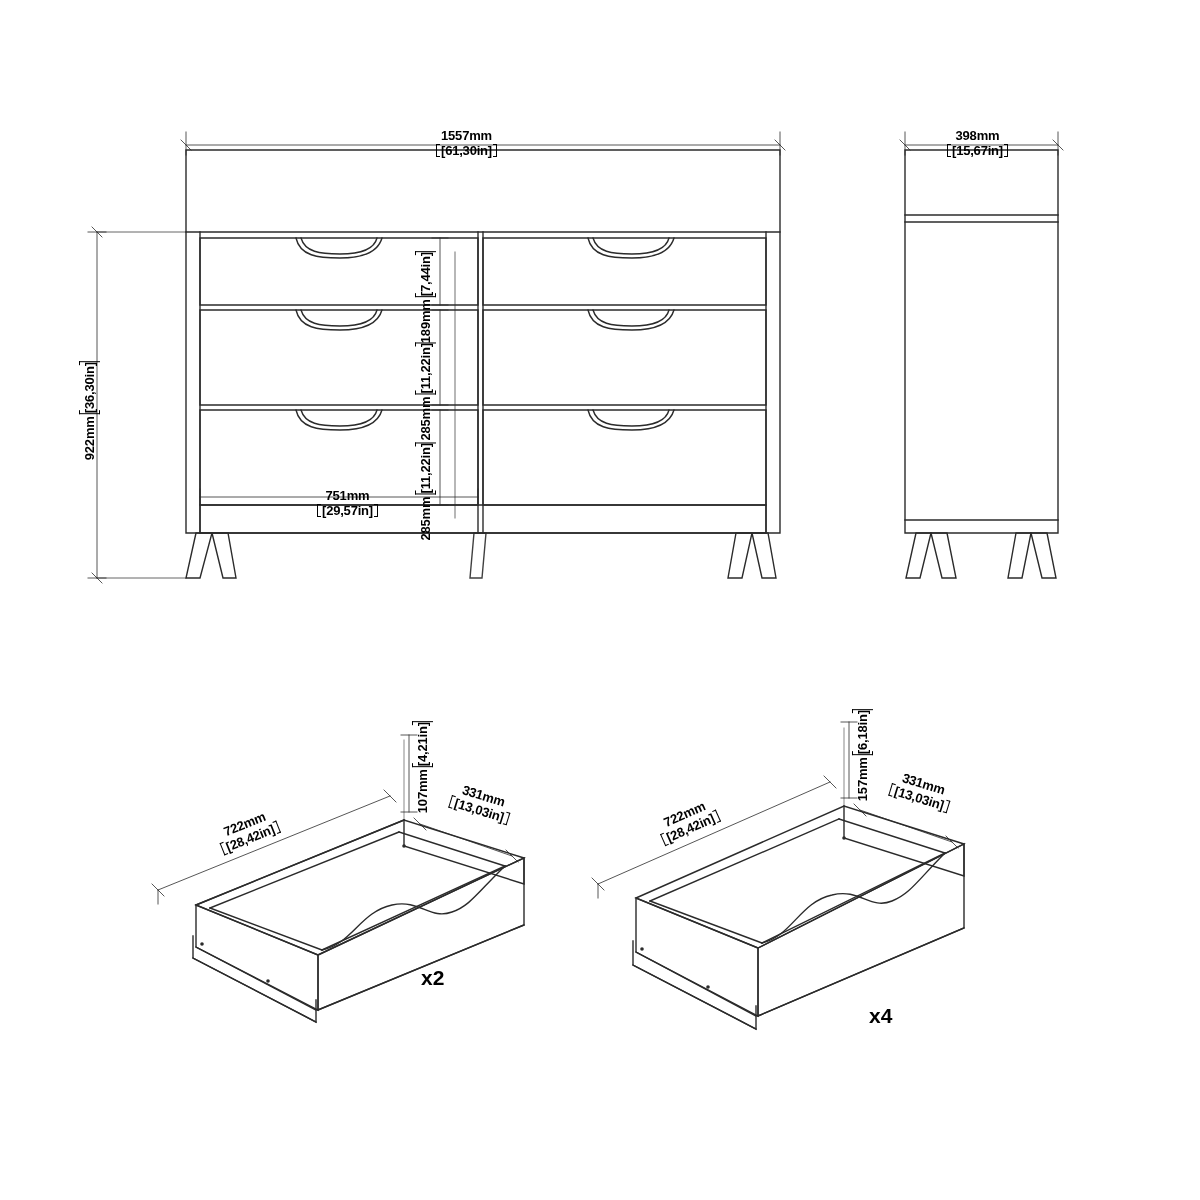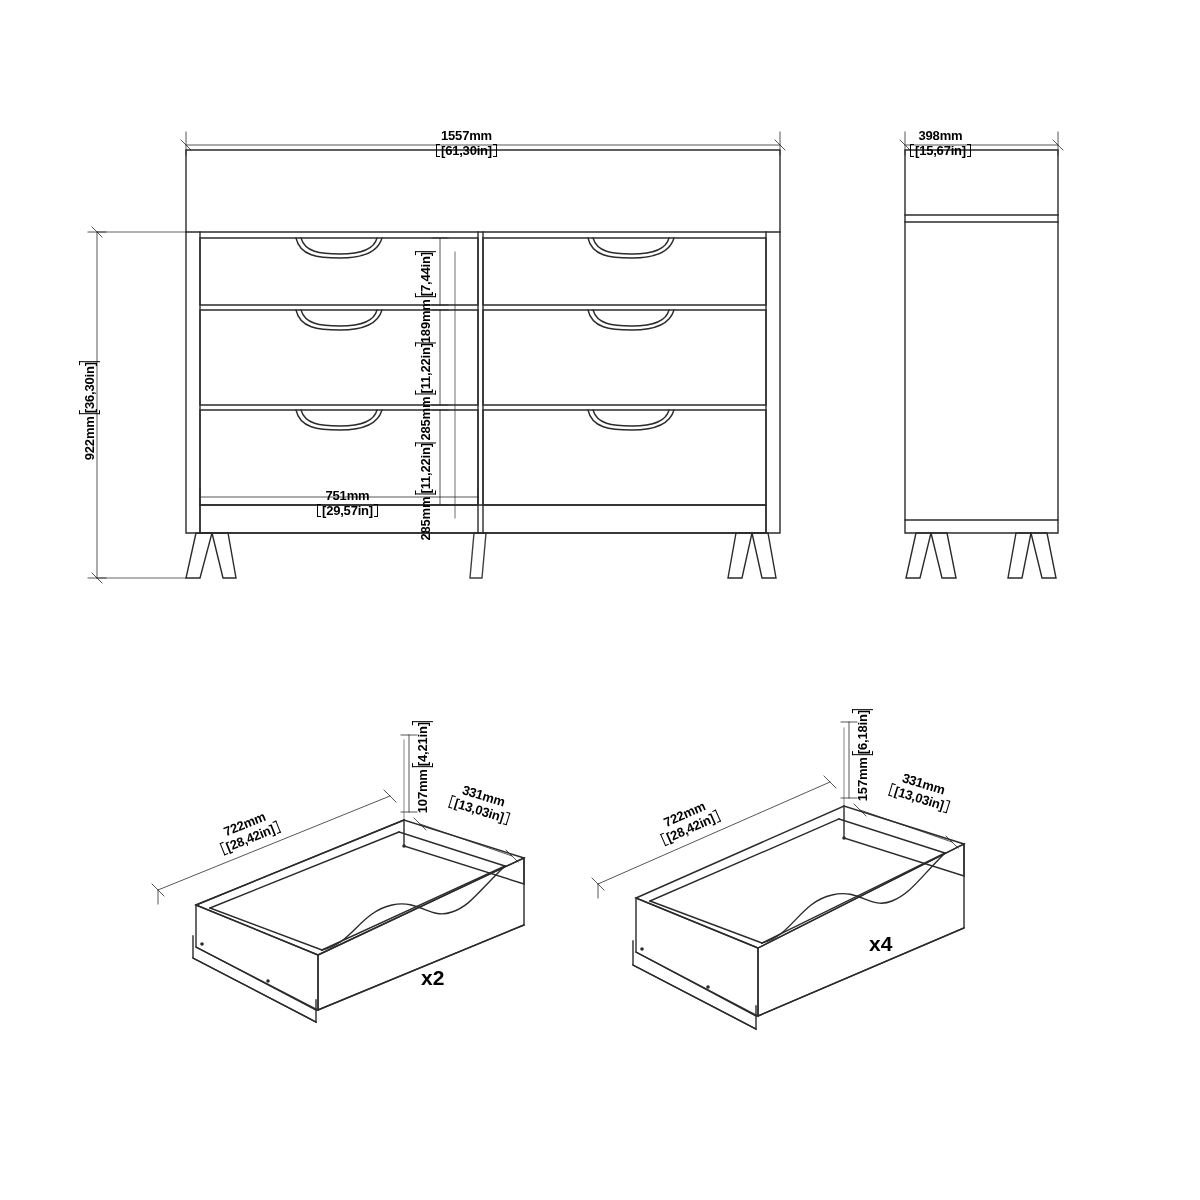--- a/index.html
+++ b/index.html
@@ -293,21 +293,21 @@
   <div class="dim-label vertical" style="left:414px; top:443px;">
     <span class="mm">285mm</span>
     <span class="in">[11,22in]</span>
   </div>
 
   <div class="dim-label" style="left:318px; top:488px;">
     <span class="mm">751mm</span>
     <span class="in">[29,57in]</span>
   </div>
 
-  <div class="dim-label" style="left:911px; top:128px;">
+  <div class="dim-label" style="left:948px; top:128px;">
     <span class="mm">398mm</span>
     <span class="in">[15,67in]</span>
   </div>
 
   <div class="dim-label vertical" style="left:411px; top:722px;">
     <span class="mm">107mm</span>
     <span class="in">[4,21in]</span>
   </div>
 
   <div class="dim-label" style="left:452px; top:788px; transform:rotate(17deg);">
@@ -330,15 +330,15 @@
   <div class="dim-label" style="left:892px; top:776px; transform:rotate(17deg);">
     <span class="mm">331mm</span>
     <span class="in">[13,03in]</span>
   </div>
 
   <div class="dim-label" style="left:658px; top:806px; transform:rotate(-24deg);">
     <span class="mm">722mm</span>
     <span class="in">[28,42in]</span>
   </div>
 
-  <div class="qty-label" style="left:869px; top:932px;">x4</div>
+  <div class="qty-label" style="left:869px; top:1004px;">x4</div>
 
 </div>
 
 </body></html>

